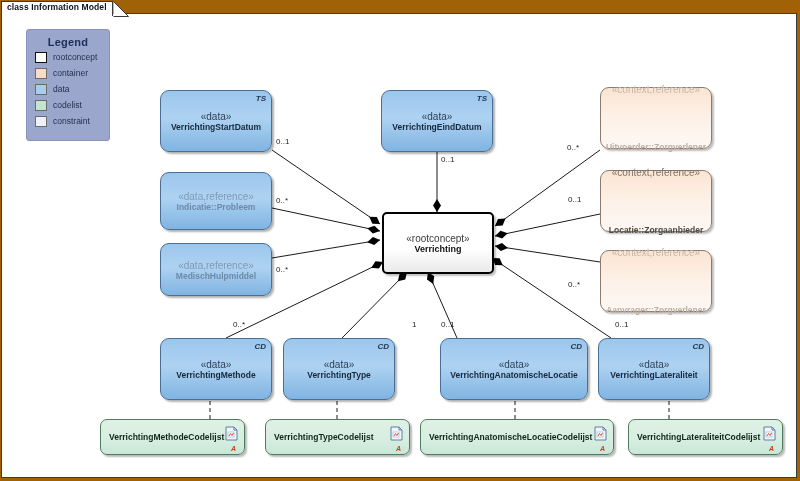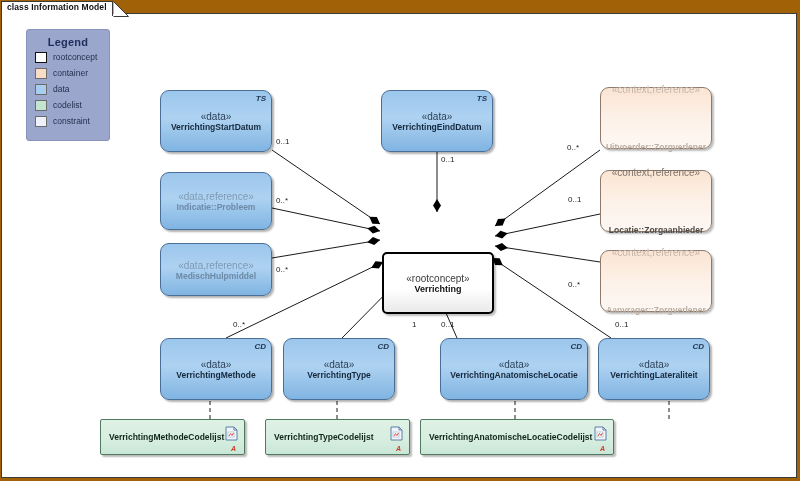--- a/index.html
+++ b/index.html
@@ -185,21 +185,21 @@
     box-shadow: 2px 2px 2px rgba(0,0,0,0.25);
   }
   .n-root .stereo { color: #3c3c3c; }
   .n-root .nname  { color: #111111; font-size: 9px; }
 
   
   .n-codelist {
     background: linear-gradient(to bottom, #dff1e5 0%, #d7eee0 55%, #c9e7d6 100%);
     border: 1px solid #4f7a60;
     box-shadow: 2px 2px 2px rgba(0,0,0,0.28);
-    border-radius: 2px;
+    border-radius: 7px;
   }
   .n-codelist .cl-name {
     position: absolute;
     left: 8px;
     top: 50%;
     transform: translateY(-50%);
     font-size: 8.5px;
     font-weight: bold;
     color: #12251a;
     white-space: nowrap;
@@ -345,21 +345,21 @@
     </div>
   </div>
 
   <div class="node n-dataref" style="left:160px; top:243px; width:112px; height:53px;">
     <div class="node-inner">
       <div class="stereo">«data,reference»</div>
       <div class="nname">MedischHulpmiddel</div>
     </div>
   </div>
 
-  <div class="node n-root" style="left:382px; top:212px; width:112px; height:62px;margin-top:40px;">
+  <div class="node n-root" style="left:382px; top:212px; width:112px; height:62px;">
     <div class="node-inner">
       <div class="stereo">«rootconcept»</div>
       <div class="nname">Verrichting</div>
     </div>
   </div>
 
   <div class="node n-ctx strong" style="left:600px; top:170px; width:112px; height:62px;">
     <div class="node-inner">
       <div class="stereo">«context,reference»</div>
       <div class="nname">Locatie::Zorgaanbieder</div>
@@ -431,20 +431,30 @@
     <div class="cl-name">VerrichtingAnatomischeLocatieCodelijst</div>
     <svg class="doc-icon" viewBox="0 0 13 15">
       <path d="M1 1 H9 L12 4 V14 H1 Z" fill="#f2f6fc" stroke="#5b7fa8" stroke-width="1"></path>
       <path d="M9 1 V4 H12" fill="none" stroke="#5b7fa8" stroke-width="1"></path>
       <rect x="3" y="6" width="6" height="5" fill="#ffffff" stroke="#9ab0c8" stroke-width="0.6"></rect>
       <path d="M4 10 L5.5 7.5 L7 9.5 L8.5 7" fill="none" stroke="#d03b2a" stroke-width="0.9"></path>
     </svg>
     <div class="red-a">A</div>
   </div>
 
+  <div class="node n-codelist" style="left:628px; top:419px; width:155px; height:36px;">
+    <div class="cl-name">VerrichtingLateraliteitCodelijst</div>
+    <svg class="doc-icon" viewBox="0 0 13 15">
+      <path d="M1 1 H9 L12 4 V14 H1 Z" fill="#f2f6fc" stroke="#5b7fa8" stroke-width="1"></path>
+      <path d="M9 1 V4 H12" fill="none" stroke="#5b7fa8" stroke-width="1"></path>
+      <rect x="3" y="6" width="6" height="5" fill="#ffffff" stroke="#9ab0c8" stroke-width="0.6"></rect>
+      <path d="M4 10 L5.5 7.5 L7 9.5 L8.5 7" fill="none" stroke="#d03b2a" stroke-width="0.9"></path>
+    </svg>
+    <div class="red-a">A</div>
+  </div>
 
   <div class="mult" style="left:276px; top:137px;">0..1</div>
   <div class="mult" style="left:441px; top:155px;">0..1</div>
   <div class="mult" style="left:276px; top:196px;">0..*</div>
   <div class="mult" style="left:276px; top:265px;">0..*</div>
   <div class="mult" style="left:567px; top:143px;">0..*</div>
   <div class="mult" style="left:568px; top:195px;">0..1</div>
   <div class="mult" style="left:568px; top:280px;">0..*</div>
   <div class="mult" style="left:233px; top:320px;">0..*</div>
   <div class="mult" style="left:412px; top:320px;">1</div>

